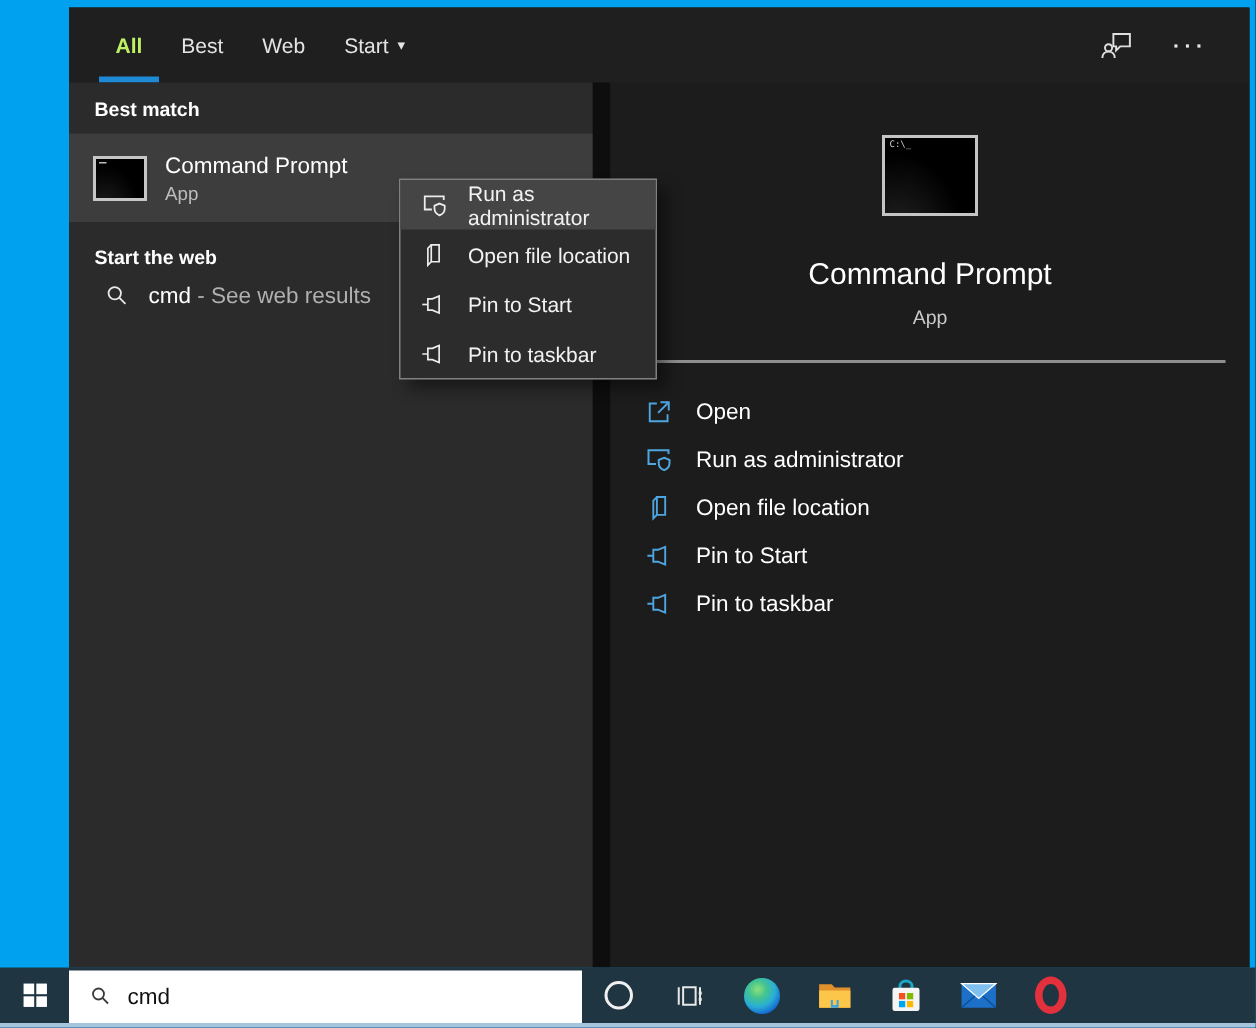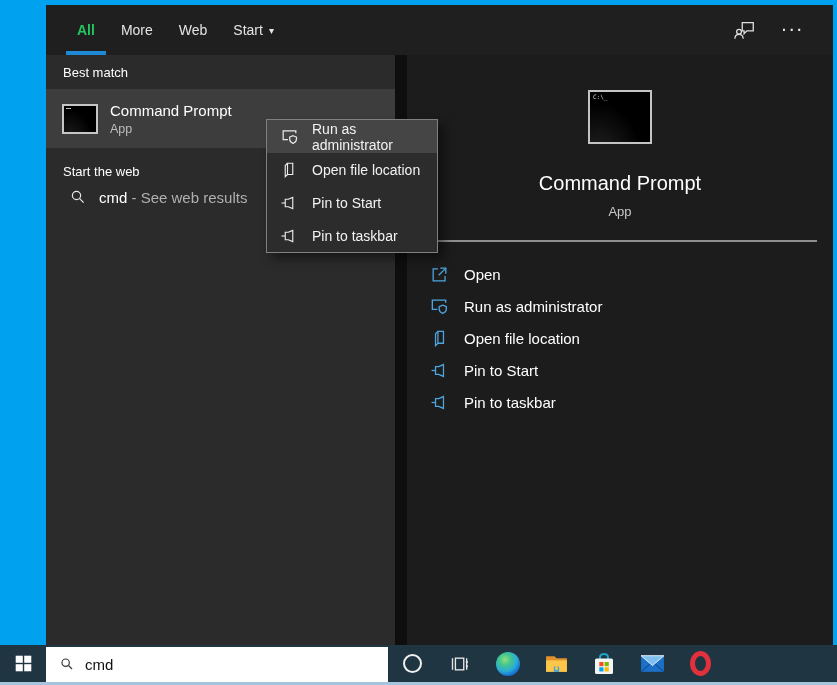--- a/index.html
+++ b/index.html
@@ -10,33 +10,33 @@
     -webkit-font-smoothing:antialiased;
   }
   .app{position:relative;width:837px;height:685px;}
 
   
   .flyout{position:absolute;left:46px;top:5px;width:787px;height:640px;background:#1f1f1f;}
 
   
   .sr-header{position:absolute;left:0;top:0;right:0;height:50px;background:#1f1f1f;display:flex;align-items:center;padding-left:31px;box-sizing:border-box;}
   .tab{position:relative;height:50px;display:flex;align-items:center;margin-right:26px;color:#e4e4e4;font-size:14px;cursor:default;}
-  .tab.active{color:#22c55e;font-weight:bold;}
+  .tab.active{color:#bef264;font-weight:bold;}
   .tab-underline{position:absolute;left:50%;transform:translateX(-50%);bottom:0px;width:40px;height:4px;background:#1e8ad6;}
   .tab .chev{font-size:10px;margin-left:6px;color:#e4e4e4;}
   .hdr-right{margin-left:auto;display:flex;align-items:center;gap:26px;padding-right:28px;}
   .hdr-ellipsis{color:#e8e8e8;font-size:14px;letter-spacing:3px;font-weight:bold;line-height:10px;}
 
   
   .content{position:absolute;left:0;top:50px;right:0;bottom:0;display:flex;}
   .left-panel{width:349px;background:#2b2b2b;position:relative;}
   .panel-gap{width:12px;background:#0e0e0e;}
   .right-panel{flex:1;background:#1c1c1c;display:flex;flex-direction:column;align-items:center;}
 
-  .section-label{margin:10px 0 0 17px;font-size:13px;font-weight:normal;color:#fff;}
+  .section-label{margin:10px 0 0 17px;font-size:13px;font-weight:bold;color:#fff;}
   .result-row{display:flex;align-items:center;}
   .best-match-row{margin-top:9px;height:59px;background:#3d3d3d;padding-left:16px;box-sizing:border-box;}
   .cmd-icon-sm{width:32px;height:26px;border:2px solid #c6c6c6;background:radial-gradient(ellipse at 18% 135%, #1f1f1f 0%, #000 62%);position:relative;flex:none;}
   .cmd-icon-sm::after{content:"";position:absolute;left:2px;top:2px;width:5px;height:1px;background:#bbb;}
   .rr-text{margin-left:12px;}
   .rr-title{font-size:15px;color:#fff;}
   .rr-sub{font-size:12.5px;color:#bdbdbd;margin-top:3px;}
   .web-row{margin-top:0;height:36px;padding-left:23px;}
   .web-label{margin-top:16px;}
   .web-text{margin-left:12px;font-size:15px;color:#fff;}
@@ -77,21 +77,21 @@
 <div class="app">
 
   <div class="flyout">
 
     <div class="sr-header">
       <div class="tab active">
         <span>All</span>
         <div class="tab-underline"></div>
       </div>
       <div class="tab">
-        <span>More</span>
+        <span>Best</span>
       </div>
       <div class="tab">
         <span>Web</span>
       </div>
       <div class="tab">
         <span>Start</span>
         <span class="chev">▾</span>
       </div>
       <div class="hdr-right">
         <span>

